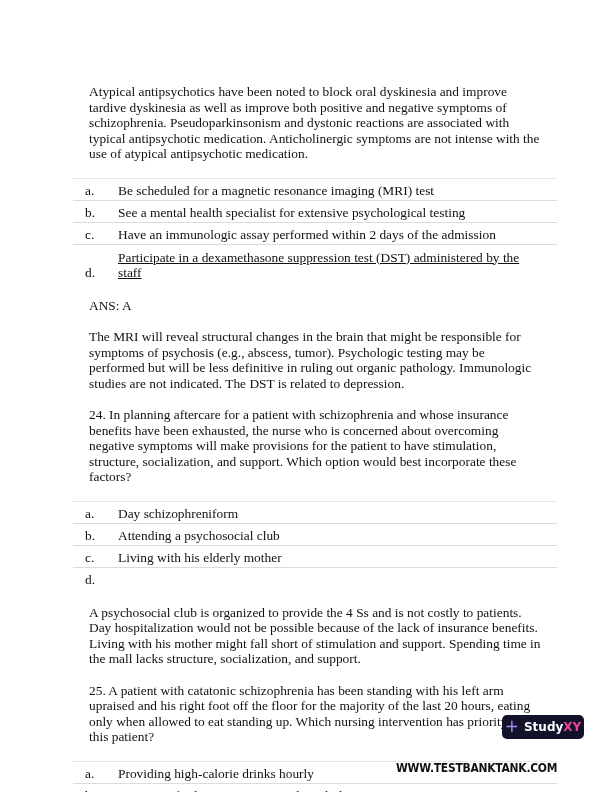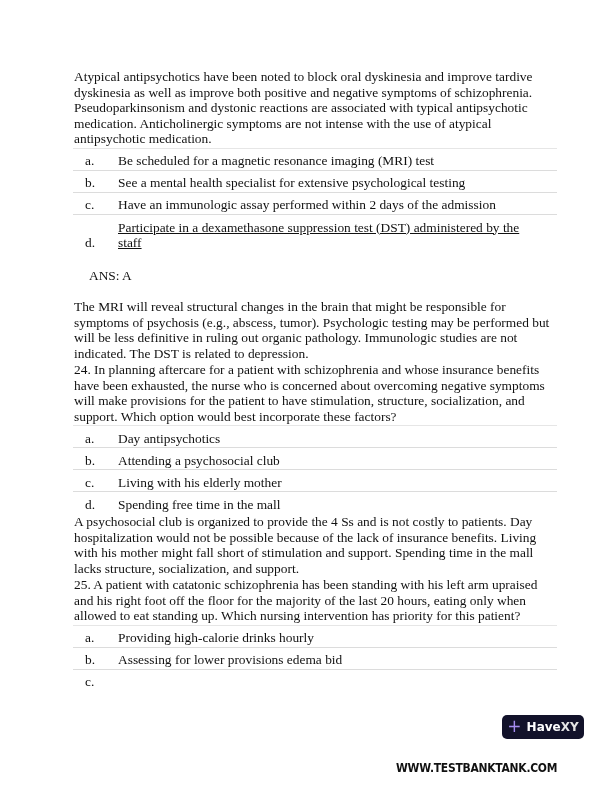--- a/index.html
+++ b/index.html
@@ -17,21 +17,21 @@
     }
     .page {
       position: absolute;
       left: 73px;
       top: 68px;
       width: 486px;
       font-size: 13.4px;
       line-height: 15.5px;
     }
     .para {
-      margin: 1px;
+      margin: 16px;
       white-space: normal;
     }
     .options {
       width: 484px;
       margin: 1px 0 0 0;
       border-collapse: collapse;
     }
     .opt-row {
       display: flex;
       border-top: 1px solid #dcdcdc;
@@ -78,21 +78,21 @@
       color: #ffffff;
     }
     .badge .plus {
       color: #a58cf0;
       font-weight: normal;
       font-size: 17px;
       line-height: 17px;
       margin-top: -2px;
     }
     .badge .xy {
-      color: #e5e5e5;
+      color: #ec4899;
     }
     .footer-url {
       position: absolute;
       left: 396px;
       top: 760px;
       font-family: "DejaVu Sans", sans-serif;
       font-weight: bold;
       font-size: 12.5px;
       letter-spacing: -0.3px;
       color: #111111;
@@ -128,33 +128,32 @@
     </div>
     <p class="ans">ANS: A</p>
     <p class="para">The MRI will reveal structural changes in the brain that might be responsible for symptoms of psychosis (e.g., abscess, tumor). Psychologic testing may be performed but will be less definitive in ruling out organic pathology. Immunologic studies are not indicated. The DST is related to depression.</p>
   </div>
 
   <div>
     <p class="para">24. In planning aftercare for a patient with schizophrenia and whose insurance benefits have been exhausted, the nurse who is concerned about overcoming negative symptoms will make provisions for the patient to have stimulation, structure, socialization, and support. Which option would best incorporate these factors?</p>
     <div class="options">
       <div class="opt-row first">
         <span class="opt-letter">a.</span>
-        <span class="opt-text">Day antipsychotics</span>
+        <span class="opt-text">Day schizophreniform</span>
       </div>
       <div class="opt-row">
         <span class="opt-letter">b.</span>
         <span class="opt-text">Attending a psychosocial club</span>
       </div>
       <div class="opt-row">
         <span class="opt-letter">c.</span>
         <span class="opt-text">Living with his elderly mother</span>
       </div>
       <div class="opt-row">
         <span class="opt-letter">d.</span>
-        <span class="opt-text">Spending free time in the mall</span>
       </div>
     </div>
     <p class="para">A psychosocial club is organized to provide the 4 Ss and is not costly to patients. Day hospitalization would not be possible because of the lack of insurance benefits. Living with his mother might fall short of stimulation and support. Spending time in the mall lacks structure, socialization, and support.</p>
   </div>
 
   <div>
     <p class="para">25. A patient with catatonic schizophrenia has been standing with his left arm upraised and his right foot off the floor for the majority of the last 20 hours, eating only when allowed to eat standing up. Which nursing intervention has priority for this patient?</p>
     <div class="options">
       <div class="opt-row first">
         <span class="opt-letter">a.</span>
@@ -167,16 +166,16 @@
       <div class="opt-row">
         <span class="opt-letter">c.</span>
       </div>
     </div>
   </div>
 
 </div>
 
 <div class="badge">
   <span class="plus">+</span>
-  <span><span>Have</span><span class="xy">XY</span></span>
+  <span><span>Study</span><span class="xy">XY</span></span>
 </div>
 
 <div class="footer-url">WWW.TESTBANKTANK.COM</div>
 
 </body></html>

